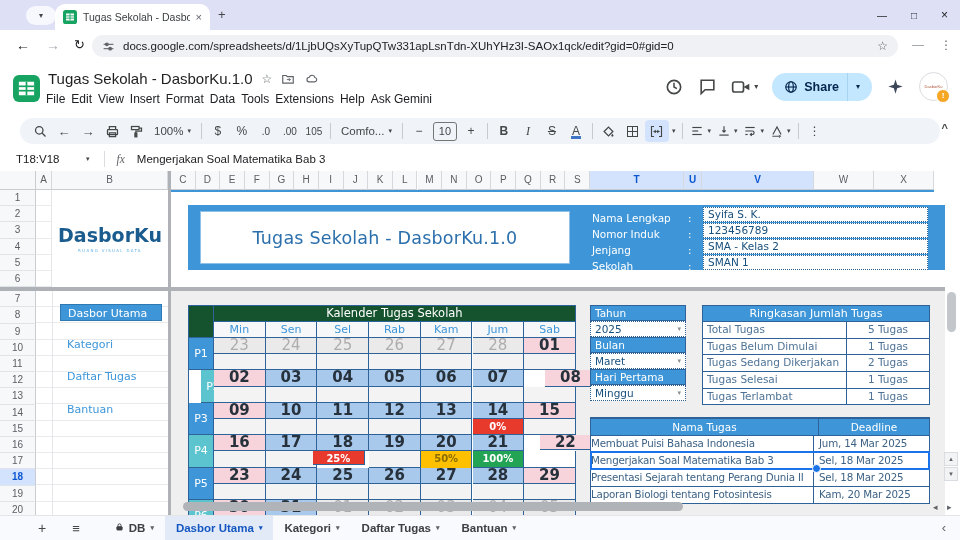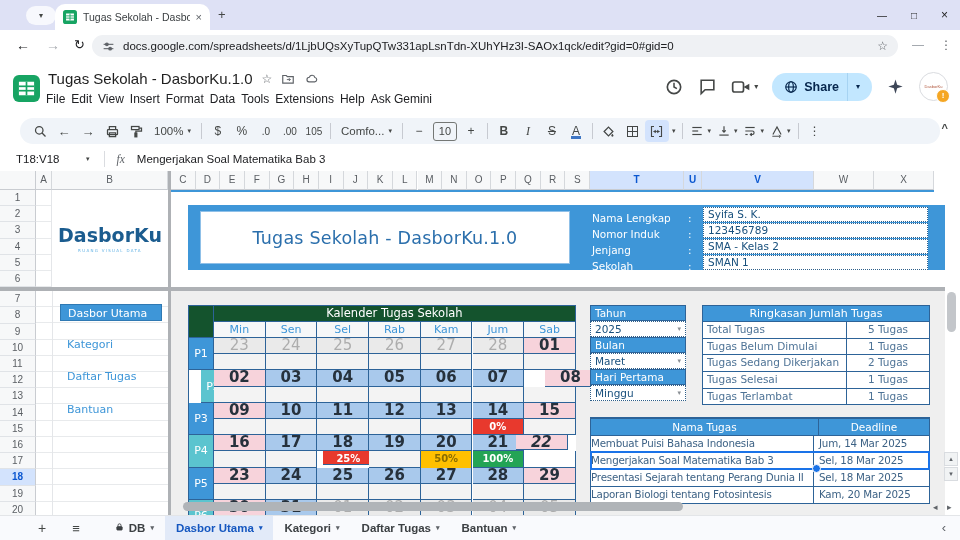--- a/index.html
+++ b/index.html
@@ -494,28 +494,28 @@
       <div class="cc d-cell d-wd" style="left: 283.5px; top: 96.8px; width: 51.7px; height: 16.2px;">14</div>
       <div class="cc pr pr-red" style="left: 283.5px; top: 113px; width: 51.7px; height: 16.2px;">0%</div>
       <div class="cc d-cell d-we" style="left: 335.2px; top: 96.8px; width: 51.7px; height: 16.2px;">15</div>
       <div class="cc pr" style="left: 335.2px; top: 113px; width: 51.7px; height: 16.2px;"></div>
       <div class="cc p-lab p-teal" style="left: 0px; top: 129.2px; width: 25px; height: 32.4px;">P4</div>
       <div class="cc d-cell d-we" style="left: 25px; top: 129.2px; width: 51.7px; height: 16.2px;">16</div>
       <div class="cc pr" style="left: 25px; top: 145.4px; width: 51.7px; height: 16.2px;"></div>
       <div class="cc d-cell d-wd" style="left: 76.7px; top: 129.2px; width: 51.7px; height: 16.2px;">17</div>
       <div class="cc pr" style="left: 76.7px; top: 145.4px; width: 51.7px; height: 16.2px;"></div>
       <div class="cc d-cell d-wd" style="left: 128.4px; top: 129.2px; width: 51.7px; height: 16.2px;">18</div>
-      <div class="cc pr pr-red" style="left: 134px; top: 145.4px; width: 51.7px; height: 14px;">25%</div>
+      <div class="cc pr pr-red" style="left: 124px; top: 145.4px; width: 51.7px; height: 14px;">25%</div>
       <div class="cc d-cell d-wd" style="left: 180.1px; top: 129.2px; width: 51.7px; height: 16.2px;">19</div>
       <div class="cc pr" style="left: 180.1px; top: 145.4px; width: 51.7px; height: 16.2px;"></div>
       <div class="cc d-cell d-wd" style="left: 231.8px; top: 129.2px; width: 51.7px; height: 16.2px;">20</div>
       <div class="cc pr pr-yellow" style="left: 231.8px; top: 145.4px; width: 51.7px; height: 31px;">50%</div>
       <div class="cc d-cell d-wd" style="left: 283.5px; top: 129.2px; width: 51.7px; height: 16.2px;">21</div>
       <div class="cc pr pr-green" style="left: 283.5px; top: 145.4px; width: 51.7px; height: 16.2px;">100%</div>
-      <div class="cc d-cell d-we" style="left: 327px; top: 129.2px; width: 51.7px; height: 15px; font-style: italic;">22</div>
+      <div class="cc d-cell d-we" style="left: 351px; top: 129.2px; width: 51.7px; height: 15px;">22</div>
       <div class="cc pr pr-white" style="left: 335.2px; top: 145.4px; width: 51.7px; height: 16.2px;"></div>
       <div class="cc p-lab p-blue" style="left: 0px; top: 161.6px; width: 25px; height: 32.4px;">P5</div>
       <div class="cc d-cell d-we" style="left: 25px; top: 161.6px; width: 51.7px; height: 16.2px;">23</div>
       <div class="cc pr" style="left: 25px; top: 177.8px; width: 51.7px; height: 16.2px;"></div>
       <div class="cc d-cell d-wd" style="left: 76.7px; top: 161.6px; width: 51.7px; height: 16.2px;">24</div>
       <div class="cc pr" style="left: 76.7px; top: 177.8px; width: 51.7px; height: 16.2px;"></div>
       <div class="cc d-cell d-wd" style="left: 128.4px; top: 161.6px; width: 51.7px; height: 16.2px;">25</div>
       <div class="cc pr" style="left: 128.4px; top: 177.8px; width: 51.7px; height: 16.2px;"></div>
       <div class="cc d-cell d-wd" style="left: 180.1px; top: 161.6px; width: 51.7px; height: 16.2px;">26</div>
       <div class="cc pr" style="left: 180.1px; top: 177.8px; width: 51.7px; height: 16.2px;"></div>

